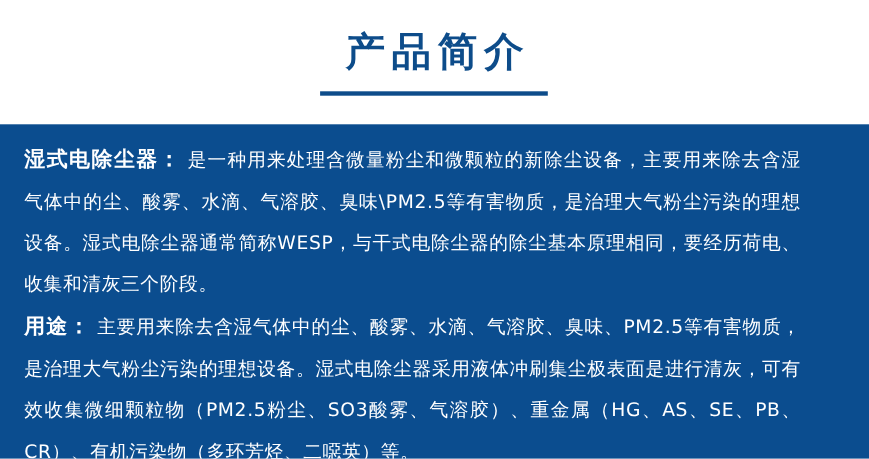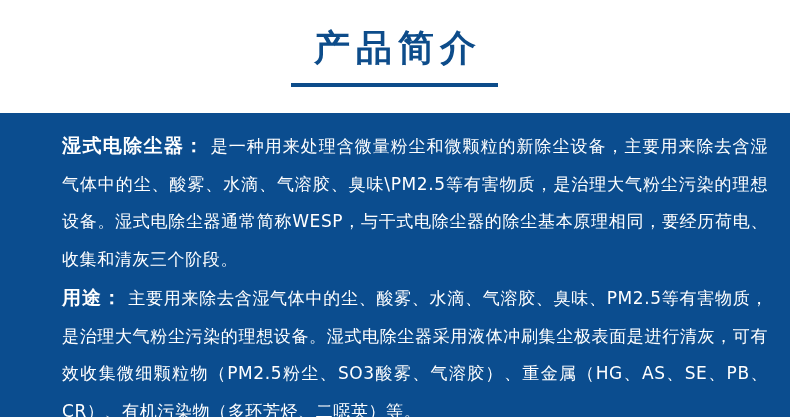--- a/index.html
+++ b/index.html
@@ -58,21 +58,21 @@
 
   
   .body-panel {
     position: absolute;
     left: 0;
     top: 113px;
     width: 790px;
     height: 304px;
     background: #0b4d8f;
     box-sizing: border-box;
-    padding: 14px 42px 0 62px;
+    padding: 14px 42px 0 22px;
   }
 
   .para {
     color: #ffffff;
     font-size: 17px;
     line-height: 37.5px;
     letter-spacing: 0.6px;
     text-align: justify;
     text-justify: inter-ideograph;
     margin: 0;

